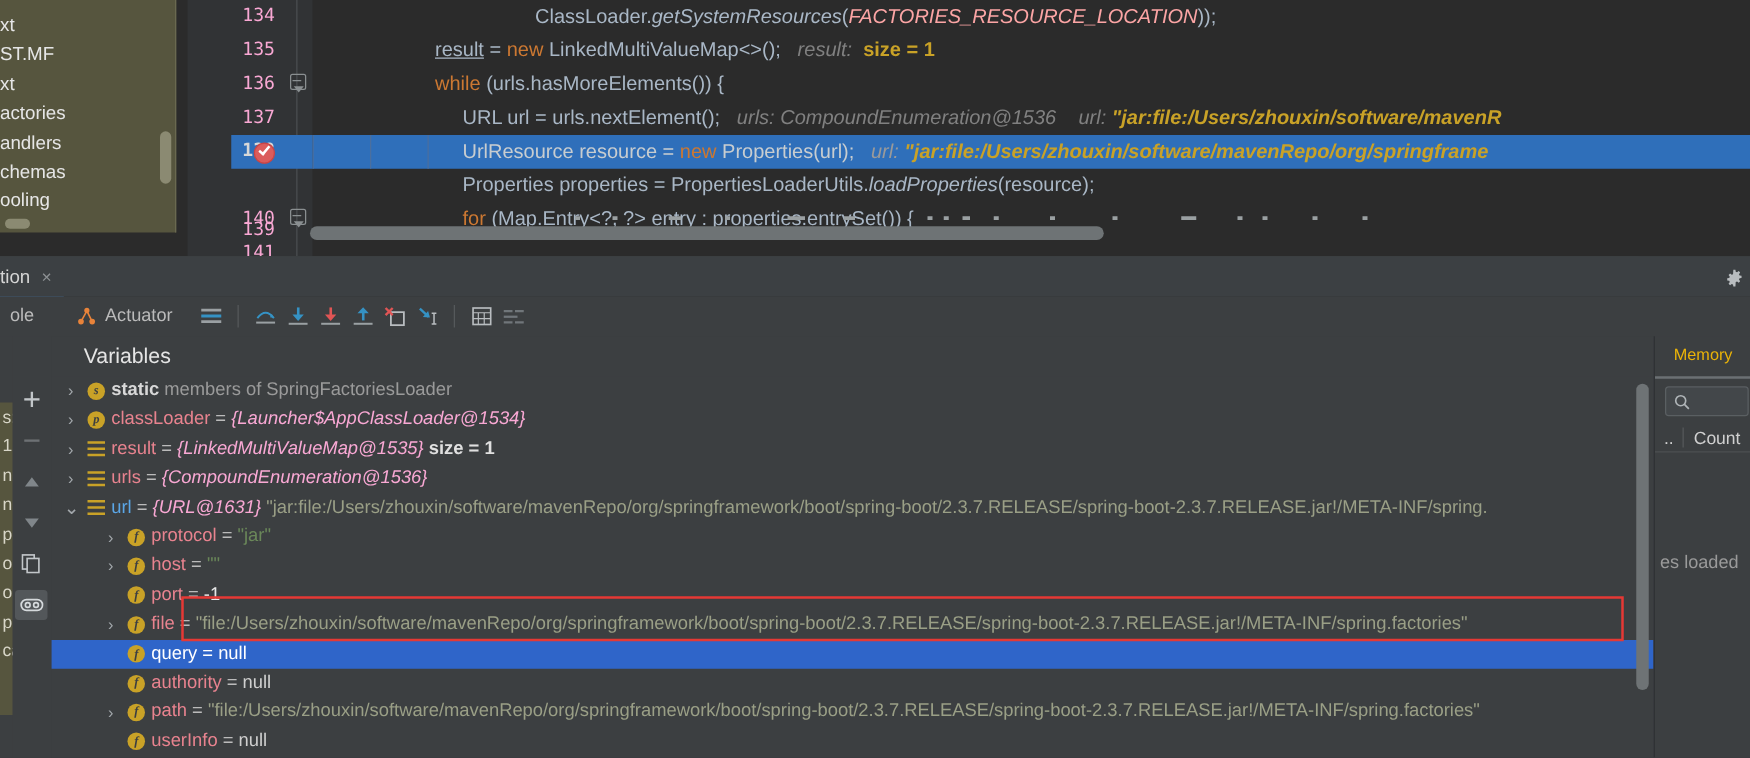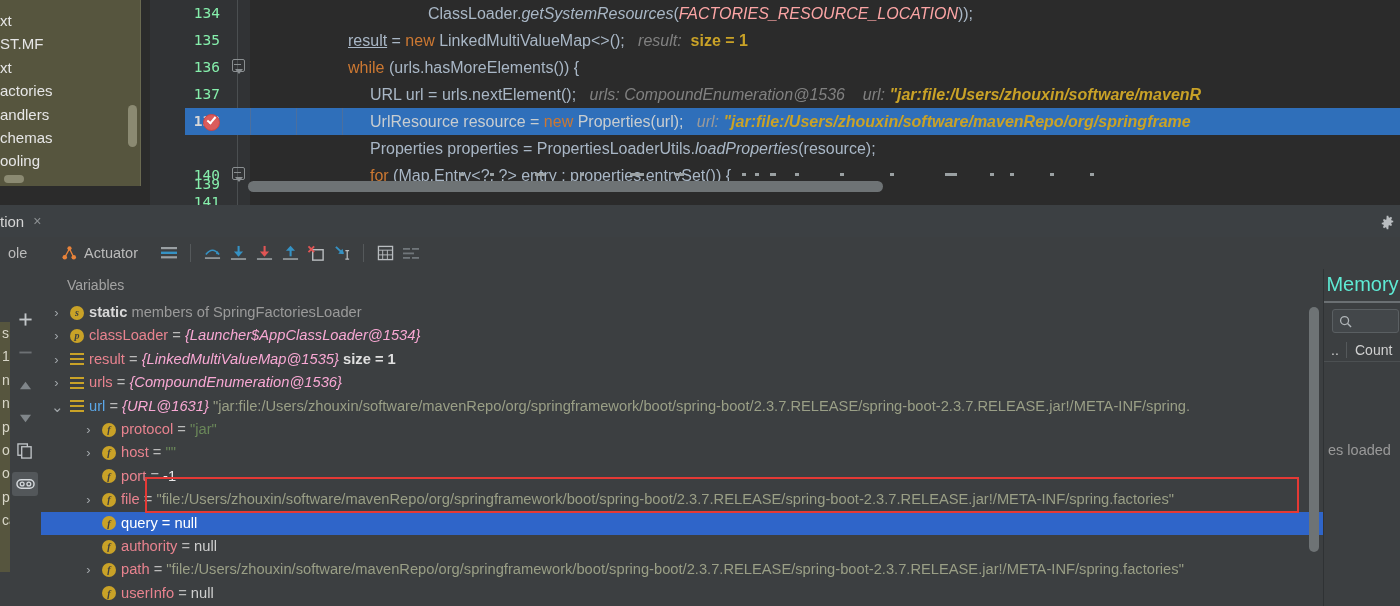--- a/index.html
+++ b/index.html
@@ -29,21 +29,21 @@
     position: absolute; left: 237px; top: 0; width: 1px; height: 205px;
     background: #4b4f51;
   }
   .code-line {
     position: absolute; left: 0; right: 0; height: 27px; line-height: 27px;
     white-space: pre;
   }
   .ln {
     position: absolute; width: 62px; text-align: right;
     font-family: "DejaVu Sans Mono", monospace;
-    font-size: 14.5px; color: #86efac; line-height: 27px;
+    font-size: 14.5px; color: #f9a8d4; line-height: 27px;
   }
   .ln.current { color: #d8d8d8; font-weight: bold; }
   .line-hl {
     position: absolute; left: 250px; right: 0; height: 27px;
     background: #2f6fba;
   }
   .line-hl-gutter {
     position: absolute; left: 185px; width: 65px; height: 27px;
     background: #2f6fba;
   }
@@ -182,21 +182,21 @@
   }
   .la-btn.active { background: #53575a; }
 
   .vars-area {
     position: absolute; left: 41px; top: 0; width: 1282px; height: 337px;
     background: #3c3f41;
     overflow: hidden;
   }
   .vars-header {
     height: 32px; line-height: 32px;
-    color: #a3a3a3; font-size: 14px; padding-left: 26px;
+    color: #e5e5e5; font-size: 17px; padding-left: 26px;
     background: #3c3f41;
   }
   .vars-tree {
     position: relative; height: 305px; background: #3c3f41;
     font-size: 14.7px;
     overflow: hidden;
   }
   .vrow {
     position: relative; height: 23.4px; line-height: 23.4px;
     white-space: nowrap;
@@ -251,21 +251,21 @@
   }
 
   
   .mem-panel {
     position: absolute; left: 1323px; top: 0; width: 77px; height: 337px;
     background: #3c3f41;
     border-left: 1px solid #2f3234;
   }
   .mem-tab {
     height: 32px; line-height: 30px; text-align: center;
-    color: #5eead4; font-size: 20px;
+    color: #eab308; font-size: 13px;
     border-bottom: 2px solid #6b7073;
   }
   .mem-search {
     margin: 6px 2px 0 8px; height: 22px;
     border: 1px solid #5a5f62; border-radius: 3px;
     background: #43474a;
     display: flex; align-items: center; padding-left: 6px;
   }
   .mem-cols {
     margin-top: 6px; height: 22px;

